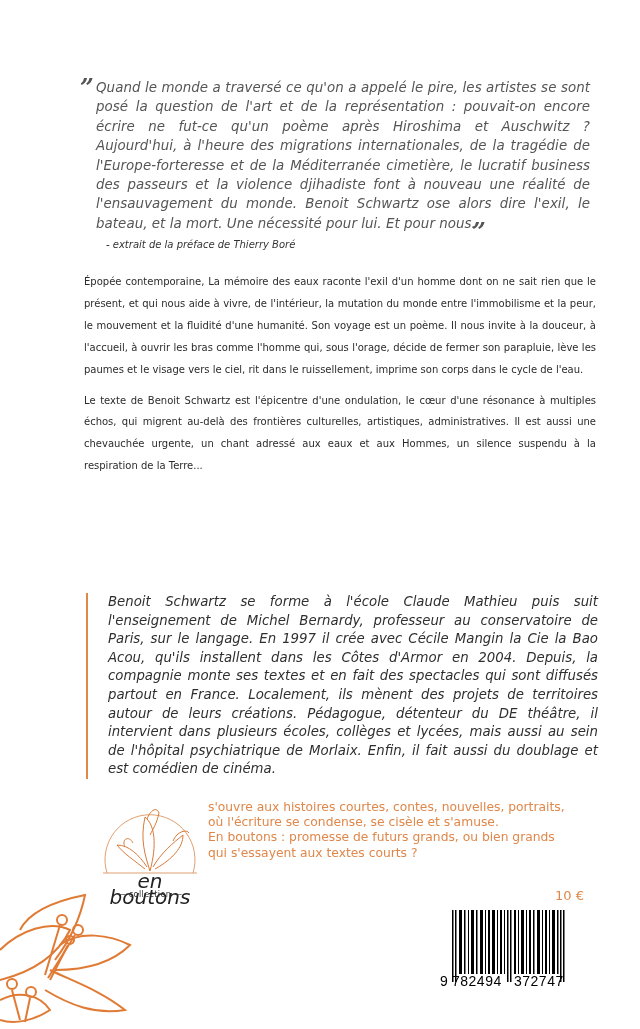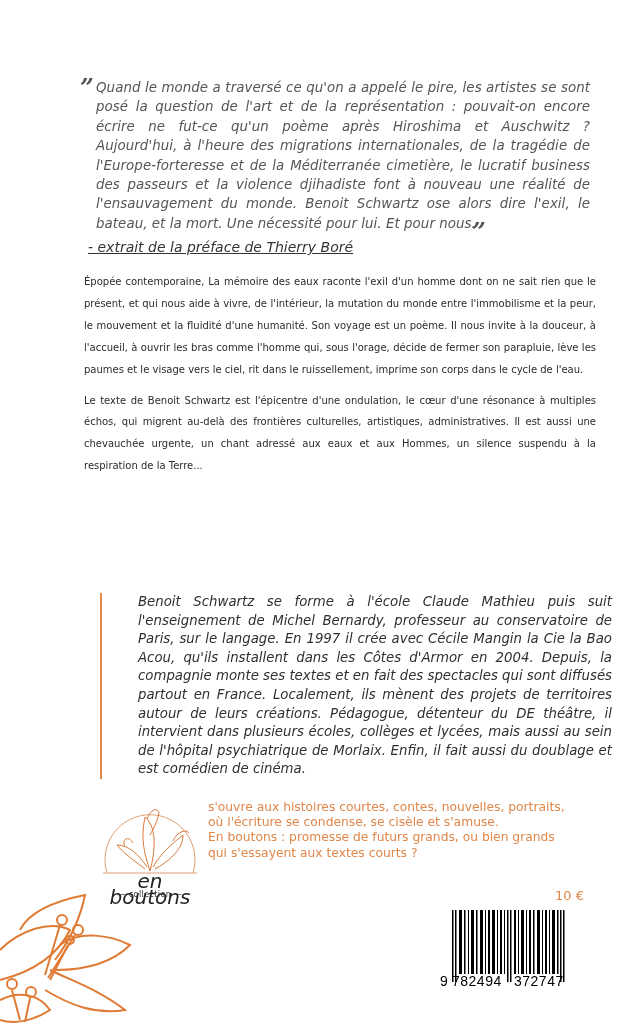--- a/index.html
+++ b/index.html
@@ -14,30 +14,30 @@
       position: absolute; font-family: "DejaVu Serif", serif; font-style: italic; font-weight: bold;
       font-size: 24px; color: #555; line-height: 1;
     }
     .quote-open { left: -4px; top: -2px; }
     .quote-close { left: 388px; top: 142px; }
     .quote-text {
       margin-left: 12px; font-style: italic; font-size: 13.4px; line-height: 19.4px; color: #555555;
       text-align: justify; letter-spacing: 0.05px;
     }
     .quote-source {
-      margin-left: 4px; margin-top: 6px; font-style: italic; font-size: 14px; color: #333; text-decoration: underline;
+      margin-left: 22px; margin-top: 6px; font-style: italic; font-size: 10px; color: #333;
     }
     .body-text {
       position: absolute; left: 84px; top: 271px; width: 512px;
       font-size: 10px; line-height: 21.9px; color: #2b2b2b; text-align: justify;
     }
     .body-text p { margin: 0 0 9px 0; }
     .bio {
-      position: absolute; left: 100px; top: 593px; width: 512px;
-      border-left: 2px solid #e0874a; padding-left: 36px; box-sizing: border-box;
+      position: absolute; left: 86px; top: 593px; width: 512px;
+      border-left: 2px solid #e0874a; padding-left: 20px; box-sizing: border-box;
       font-style: italic; font-size: 13.3px; line-height: 18.6px; color: #2f2f2f; text-align: justify;
     }
     .logo {
       position: absolute; left: 95px; top: 795px; width: 110px; height: 110px;
     }
     .logo-text {
       position: absolute; left: 0; top: 78px; width: 110px; text-align: center;
       font-size: 20px; font-style: italic; color: #222; line-height: 16px;
     }
     .logo-sub {

